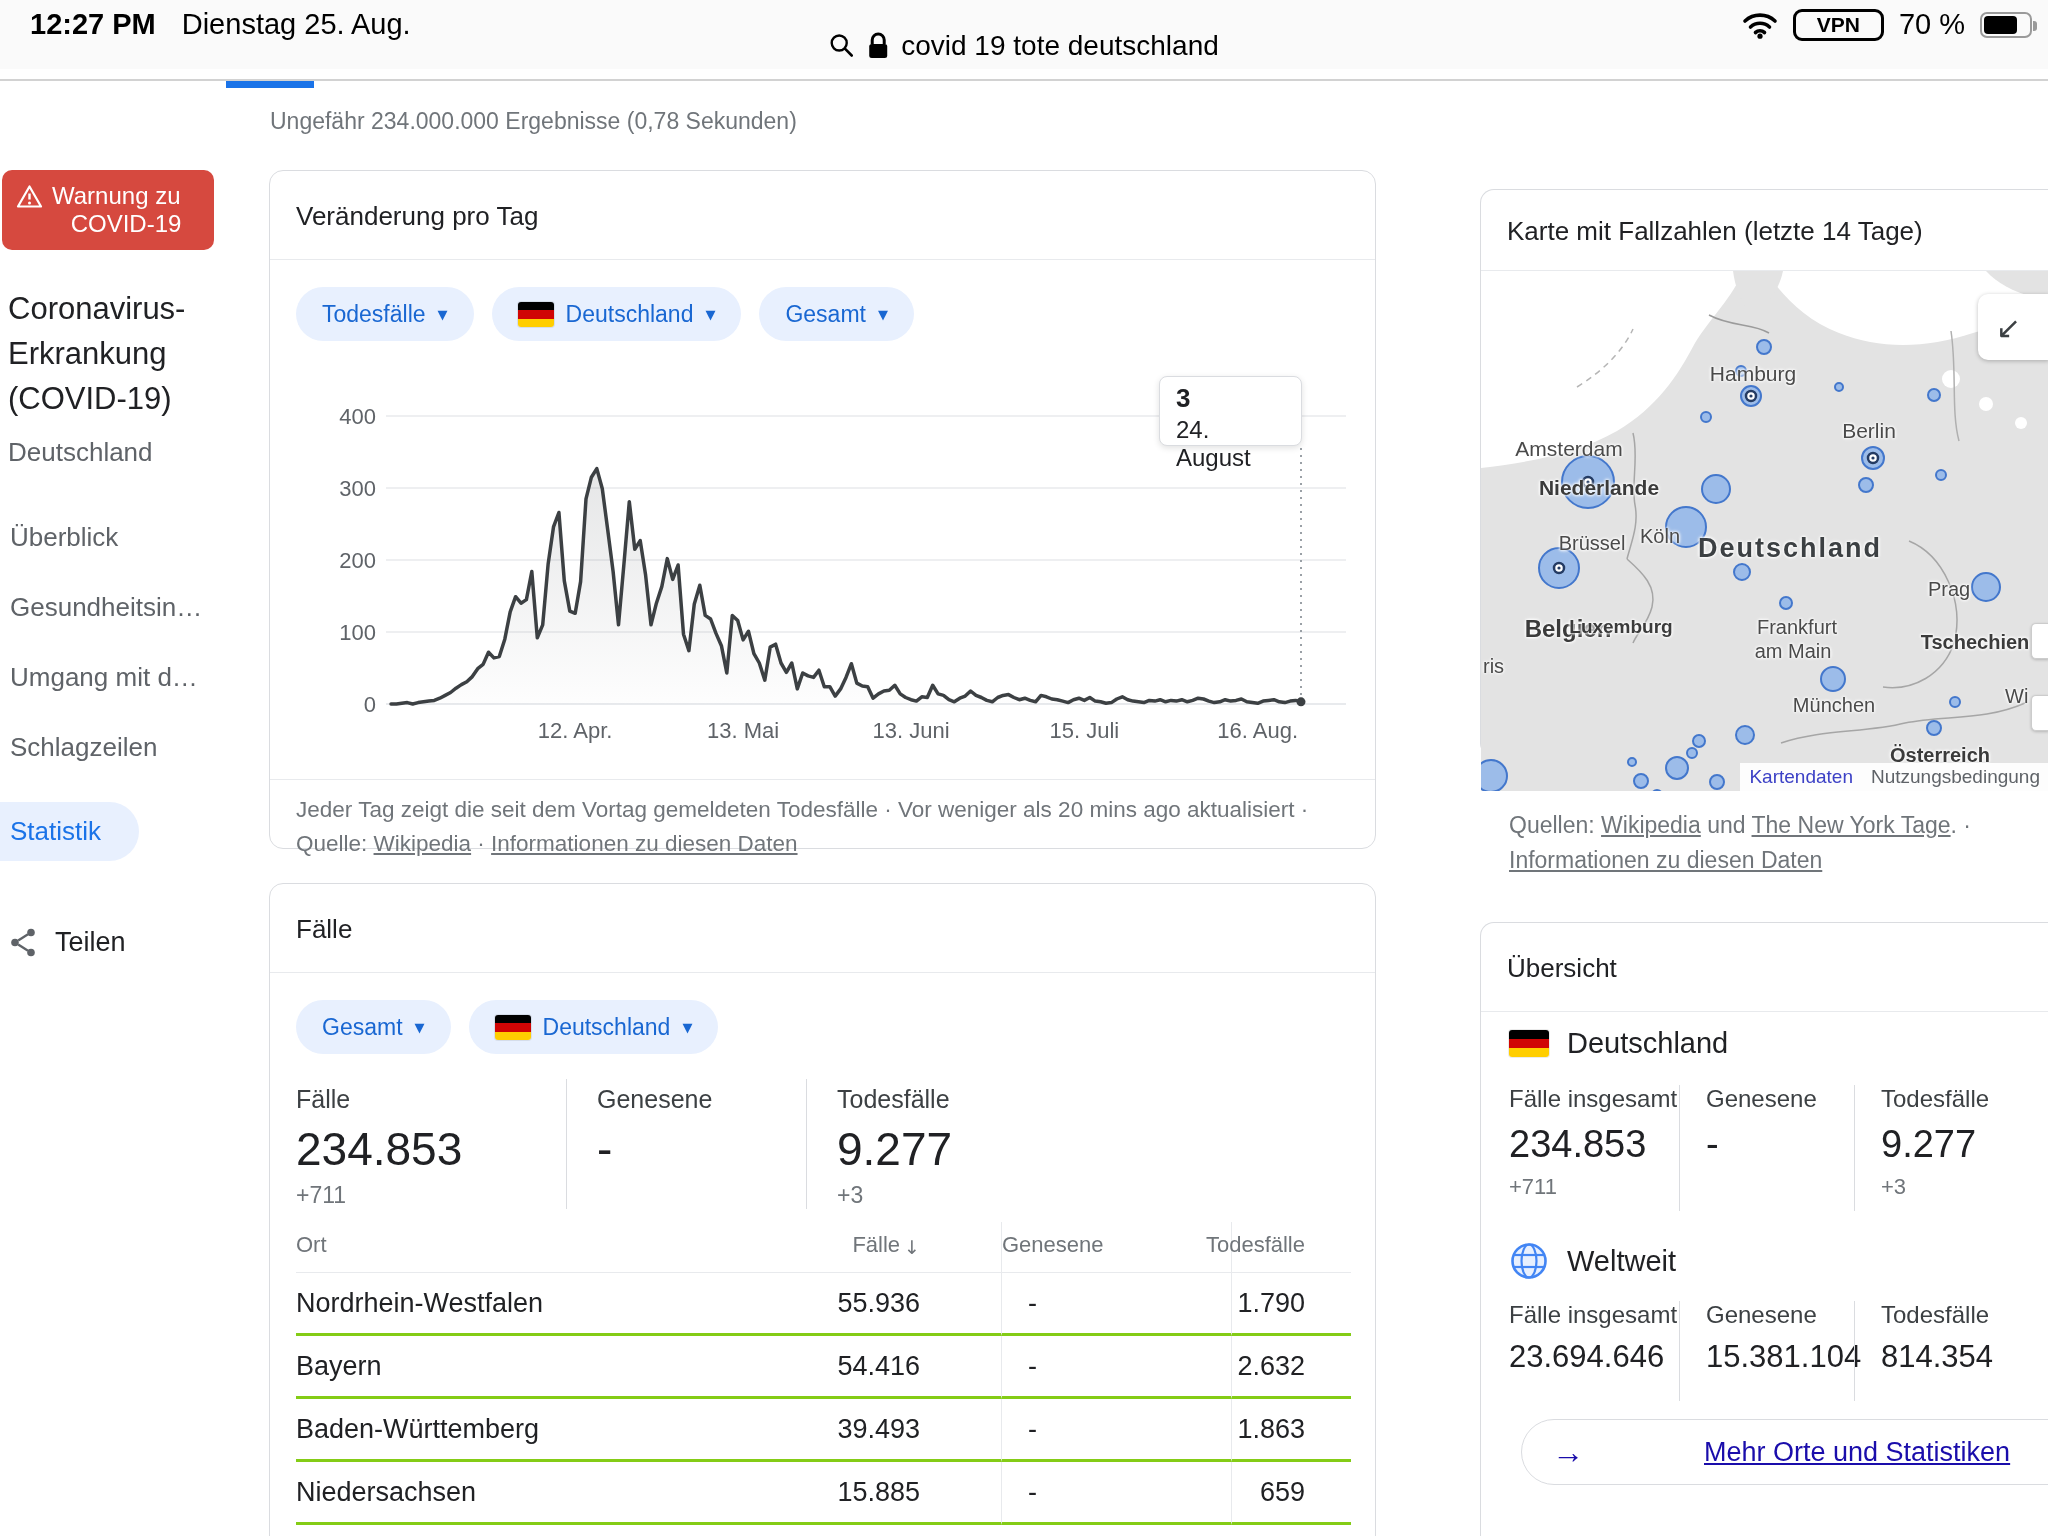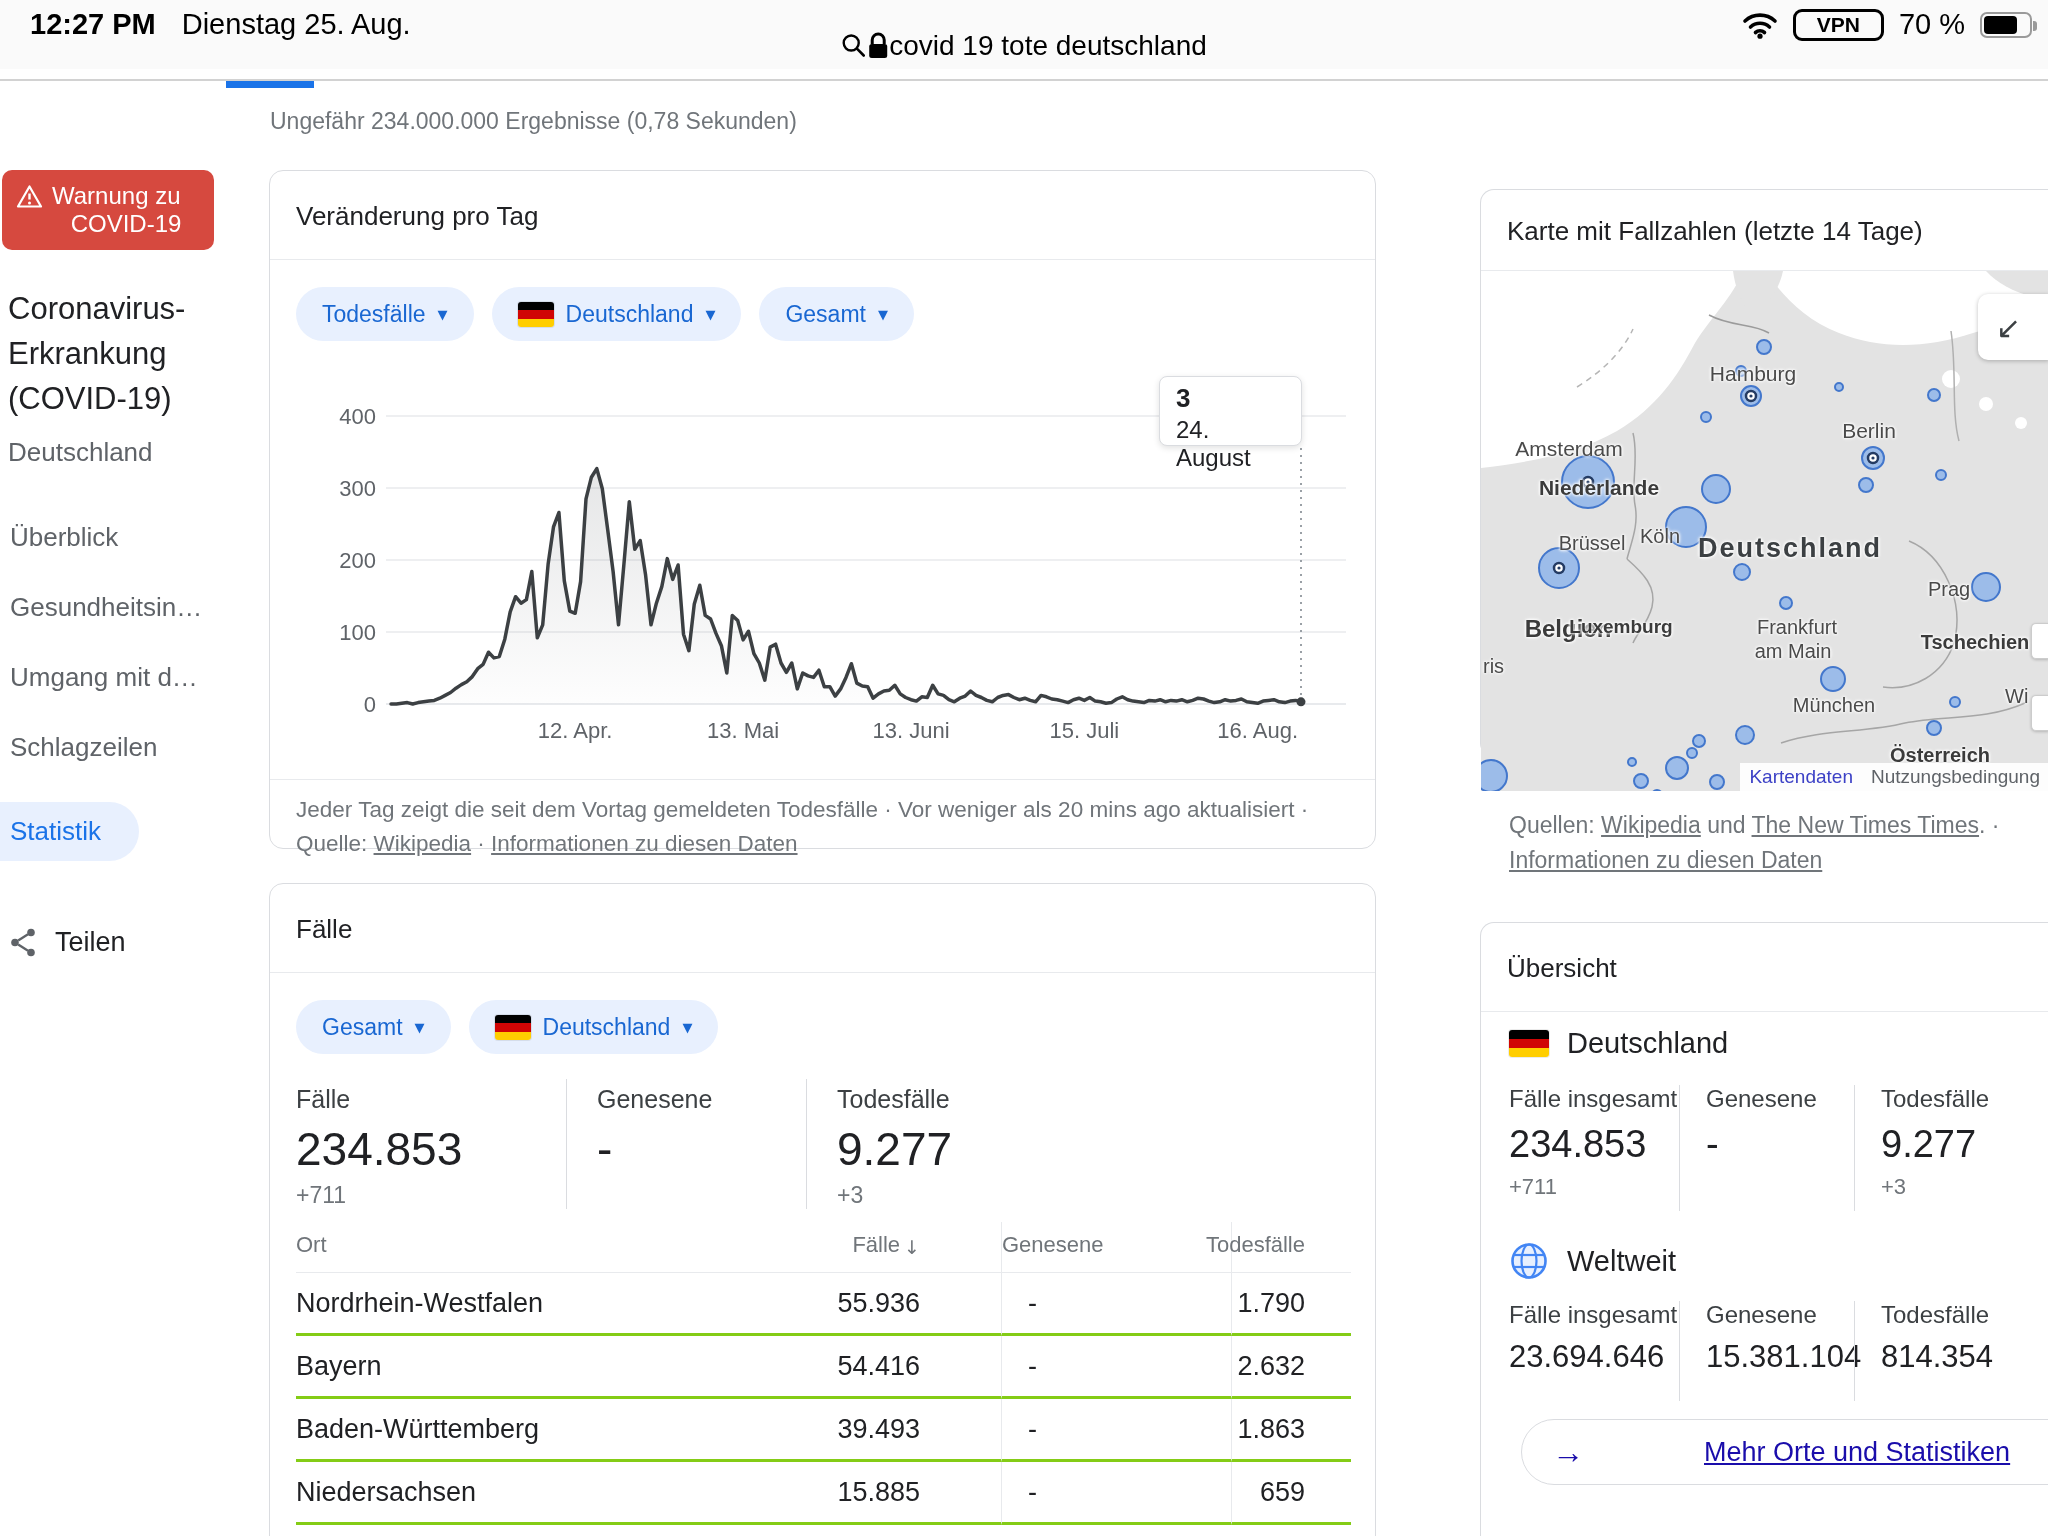--- a/index.html
+++ b/index.html
@@ -10,21 +10,21 @@
   .chrome { position:absolute; left:0; top:0; width:2048px; height:69px; background:#fafafa; }
   .status-left { position:absolute; left:30px; top:8px; display:flex; gap:26px; align-items:baseline; }
   .time { font-size:29px; font-weight:700; color:#000; }
   .date { font-size:29px; color:#000; }
   .status-right { position:absolute; right:16px; top:8px; display:flex; gap:15px; align-items:center; }
   .vpn-badge { border:3px solid #000; border-radius:9px; font-size:21px; font-weight:700; padding:1px 21px; color:#000; }
   .batt-pct { font-size:29px; color:#000; }
   .battery { position:relative; width:52px; height:26px; border:2px solid #9a9a9a; border-radius:7px; }
   .battery .fill { position:absolute; left:2px; top:2px; bottom:2px; width:68%; background:#000; border-radius:4px; }
   .battery .nub { position:absolute; right:-7px; top:7px; width:4px; height:10px; background:#9a9a9a; border-radius:0 3px 3px 0; }
-  .search-field { position:absolute; left:50%; top:30px; transform:translateX(-50%); display:flex; align-items:center; gap:0;text-align:right; }
+  .search-field { position:absolute; left:50%; top:30px; transform:translateX(-50%); display:flex; align-items:center; gap:12px;text-align:right; }
   .search-field .q { font-size:28px; color:#000; }
   .chrome-divider { position:absolute; left:0; top:79px; width:2048px; height:2px; background:#d2d2d2; }
   .tab-indicator { position:absolute; left:226px; top:81px; width:88px; height:7px; background:#1a73e8; }
 
   .results-stats { position:absolute; left:270px; top:108px; font-size:23px; color:#70757a; }
 
   
   .sidebar { position:absolute; left:8px; top:170px; width:252px; }
   .warning-btn { display:grid; grid-template-columns:36px auto; align-items:center; background:#d6493f; color:#fff; border-radius:10px; padding:12px 14px; width:212px; margin-left:-6px; cursor:pointer; }
   .warning-btn .w1 { font-size:24px; }
@@ -363,21 +363,21 @@
       <div class="expand-box">
           <span>↙</span>
         </div>
       <div class="zoom-sliver" style="top:352px"></div>
       <div class="zoom-sliver" style="top:424px"></div>
       <div class="attribution">
         <span class="attr-link">Kartendaten</span>
         <span class="attr-terms">Nutzungsbedingung</span>
       </div>
     </div>
-    <div class="map-sources"><span>Quellen: </span><a>Wikipedia</a><span> und </span><a>The New Times Times</a><span>. ·</span><br><a>Informationen zu diesen Daten</a></div>
+    <div class="map-sources"><span>Quellen: </span><a>Wikipedia</a><span> und </span><a>The New York Tage</a><span>. ·</span><br><a>Informationen zu diesen Daten</a></div>
   </section>
 
   <section class="card overview-card">
     <div class="card-title">Übersicht</div>
     <div class="card-divider"></div>
 
     <div class="entity-row" style="top:104px">
       <div class="flag-lg"></div>
       <span class="name">Deutschland</span>
     </div>

